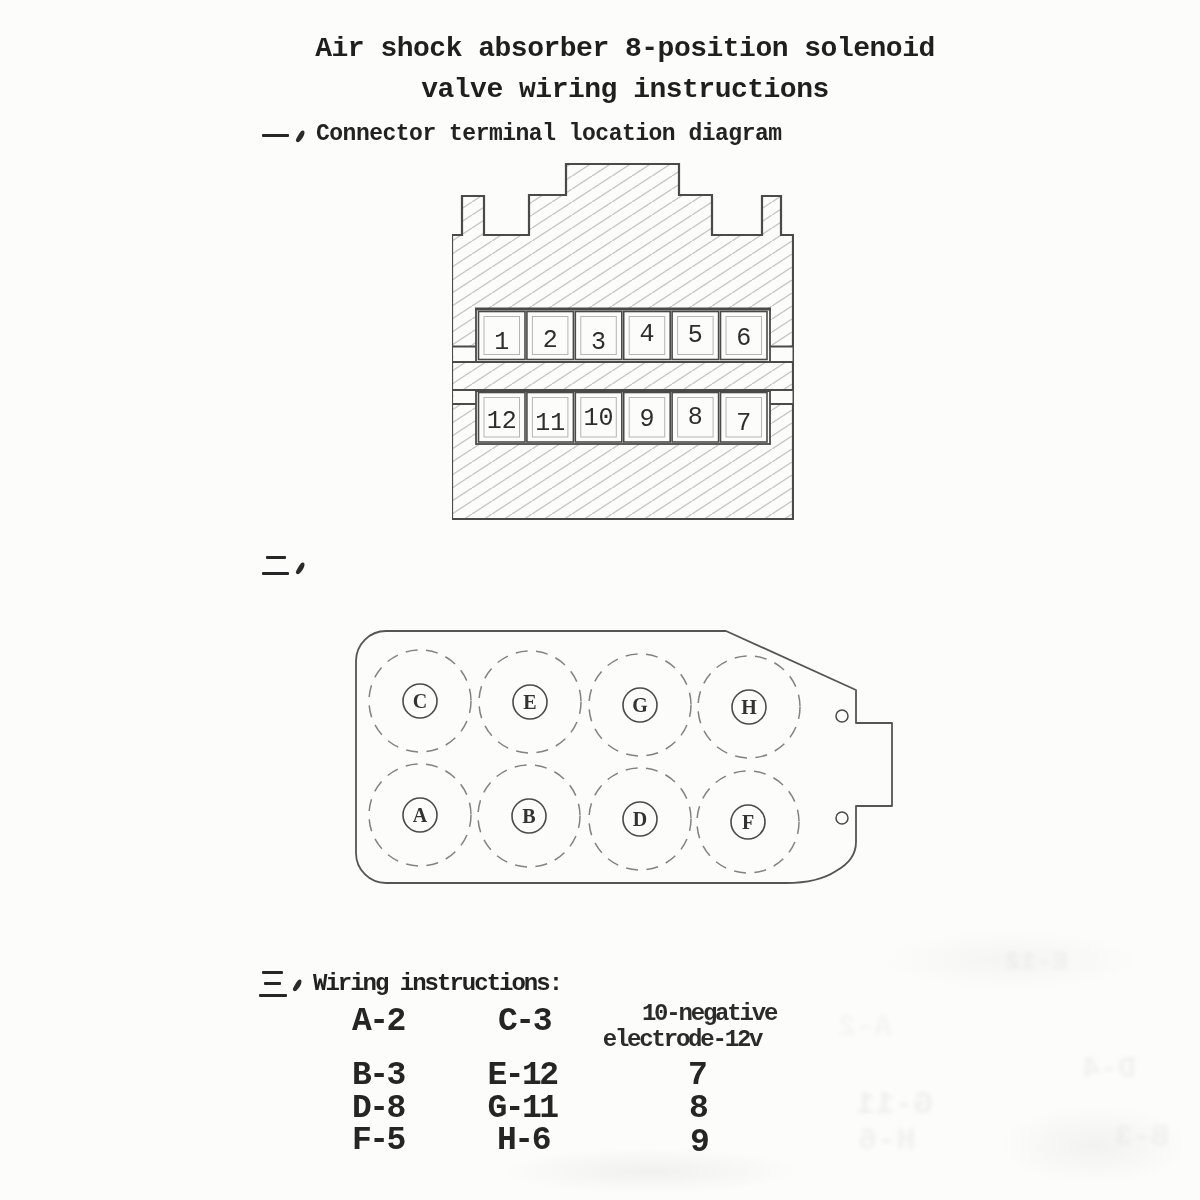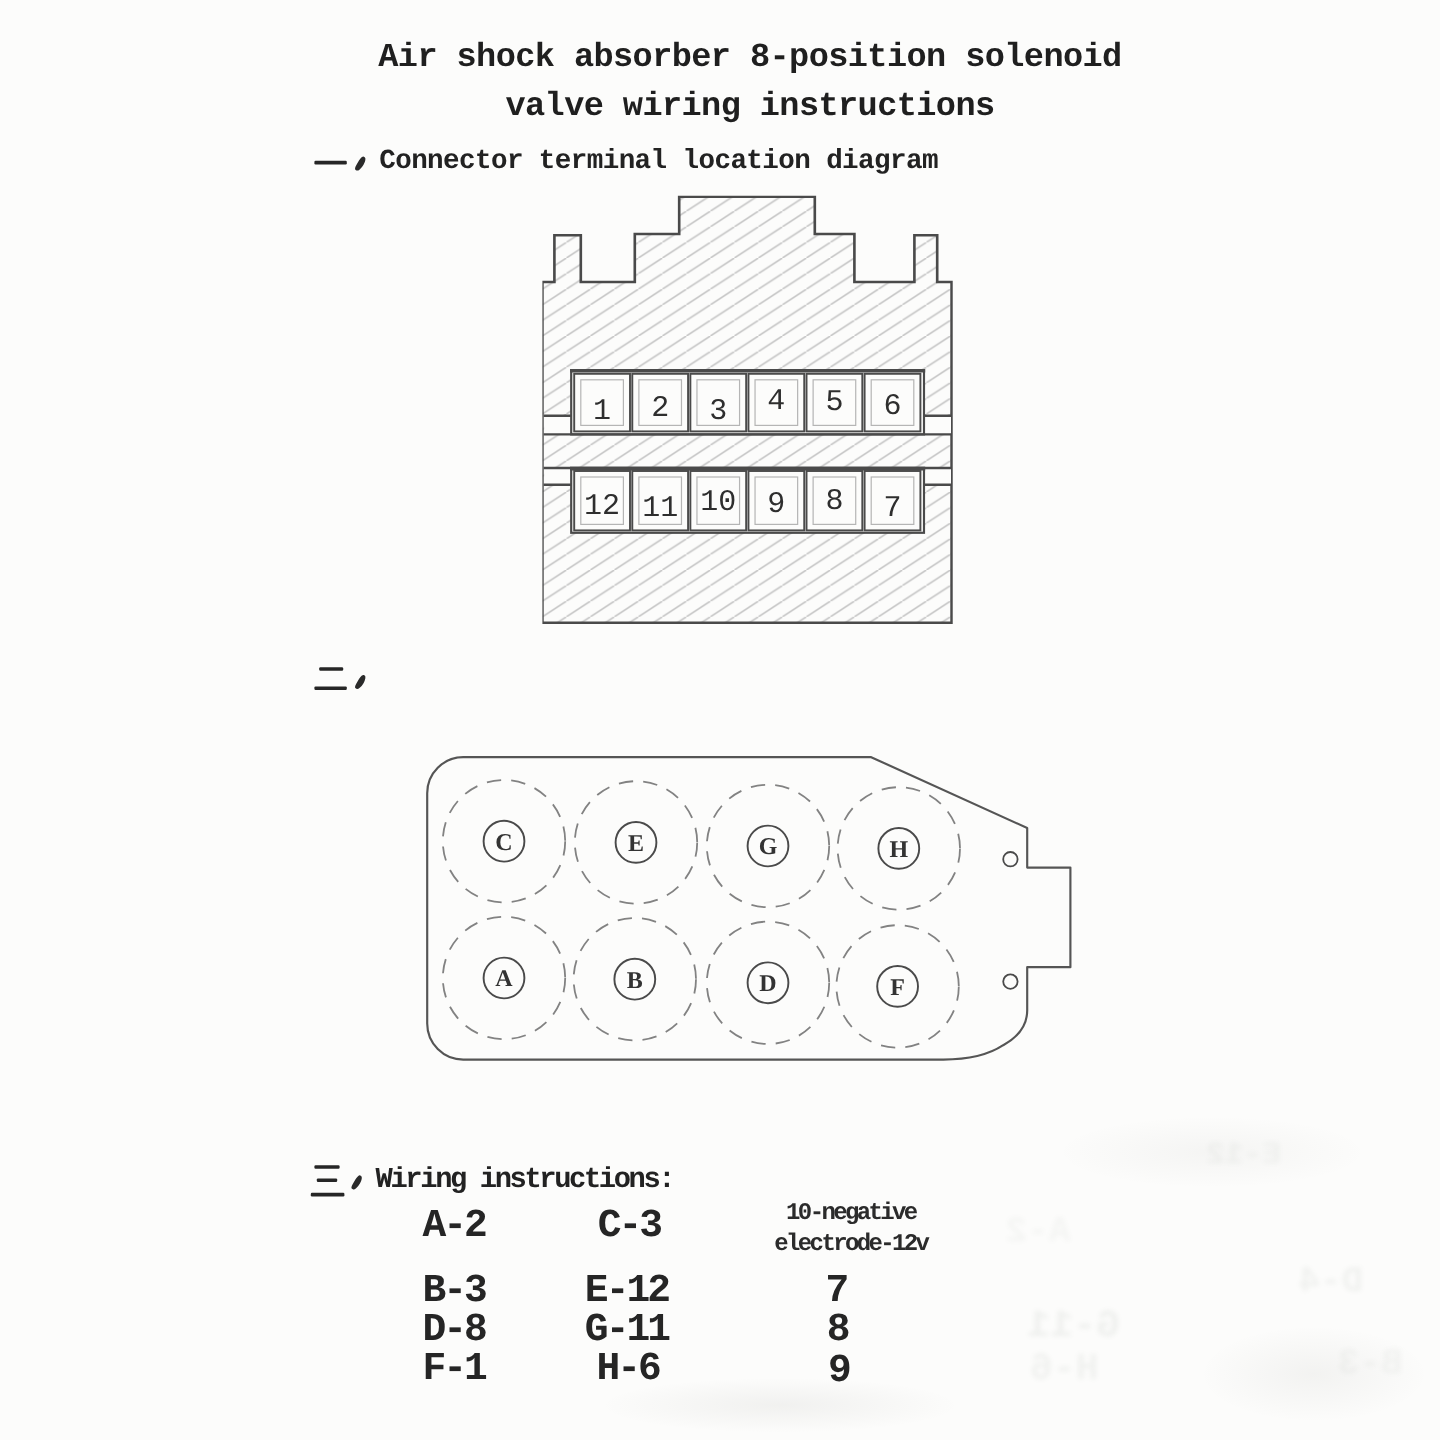--- a/index.html
+++ b/index.html
@@ -37,21 +37,21 @@
   }
   
   svg{position:absolute;}
   
   .wt-cell{
     position:absolute;font-size:33px;font-weight:600;letter-spacing:-2.5px;
     line-height:1;color:#252525;white-space:nowrap;
   }
   .wt-cell.center{transform:translateX(-50%);}
   .wt-note{
-    position:absolute;font-size:20px;font-weight:600;letter-spacing:-2.2px;
+    position:absolute;font-size:24px;font-weight:600;letter-spacing:-2.2px;
     line-height:1;color:#2b2b2b;transform:translateX(-50%);white-space:nowrap;
   }
   
   .ghost{
     position:absolute;transform:scaleX(-1);filter:blur(2px);
     font-weight:600;color:#6e7a6e;white-space:nowrap;pointer-events:none;
   }
   .blotch{position:absolute;pointer-events:none;border-radius:50%;}
 </style>
 </head>
@@ -179,29 +179,29 @@
         <text x="290" y="206" text-anchor="middle" font-family="Liberation Serif, DejaVu Serif, serif" font-size="20" font-weight="600" fill="#333333">D</text>
         <circle cx="398" cy="202" r="51" fill="none" stroke="#828282" stroke-width="1.5" stroke-dasharray="12 8.5"></circle>
         <circle cx="398" cy="202" r="17" fill="#fcfcfb" stroke="#4a4a4a" stroke-width="1.6"></circle>
         <text x="398" y="209" text-anchor="middle" font-family="Liberation Serif, DejaVu Serif, serif" font-size="20" font-weight="600" fill="#333333">F</text>
       </svg>
     </div>
 
   <span class="wt-cell" style="left:352px;top:1005px;">A-2</span>
   <span class="wt-cell" style="left:352px;top:1059px;">B-3</span>
   <span class="wt-cell" style="left:352px;top:1092px;">D-8</span>
-  <span class="wt-cell" style="left:352px;top:1124px;">F-1</span>
+  <span class="wt-cell" style="left:352px;top:1124px;">F-5</span>
 
   <span class="wt-cell center" style="left:524px;top:1005px;">C-3</span>
   <span class="wt-cell center" style="left:522px;top:1059px;">E-12</span>
   <span class="wt-cell center" style="left:522px;top:1092px;">G-11</span>
   <span class="wt-cell center" style="left:523px;top:1124px;">H-6</span>
 
   <span class="wt-note" style="left:709px;top:1002px;">10-negative</span>
-  <span class="wt-note" style="left:709px;top:1028px;">electrode-12v</span>
+  <span class="wt-note" style="left:682px;top:1028px;">electrode-12v</span>
   <span class="wt-cell" style="left:688px;top:1059px;">7</span>
   <span class="wt-cell" style="left:689px;top:1092px;">8</span>
   <span class="wt-cell" style="left:690px;top:1126px;">9</span>
 
   <span class="ghost" style="left:1005px;top:947px;font-size:26px;opacity:.06;">E-12</span>
   <span class="ghost" style="left:838px;top:1010px;font-size:30px;opacity:.05;">A-2</span>
   <span class="ghost" style="left:856px;top:1086px;font-size:32px;opacity:.09;">G-11</span>
   <span class="ghost" style="left:858px;top:1122px;font-size:32px;opacity:.08;">H-6</span>
   <span class="ghost" style="left:1082px;top:1052px;font-size:30px;opacity:.08;">D-4</span>
   <span class="ghost" style="left:1115px;top:1120px;font-size:30px;opacity:.06;">B-3</span>

